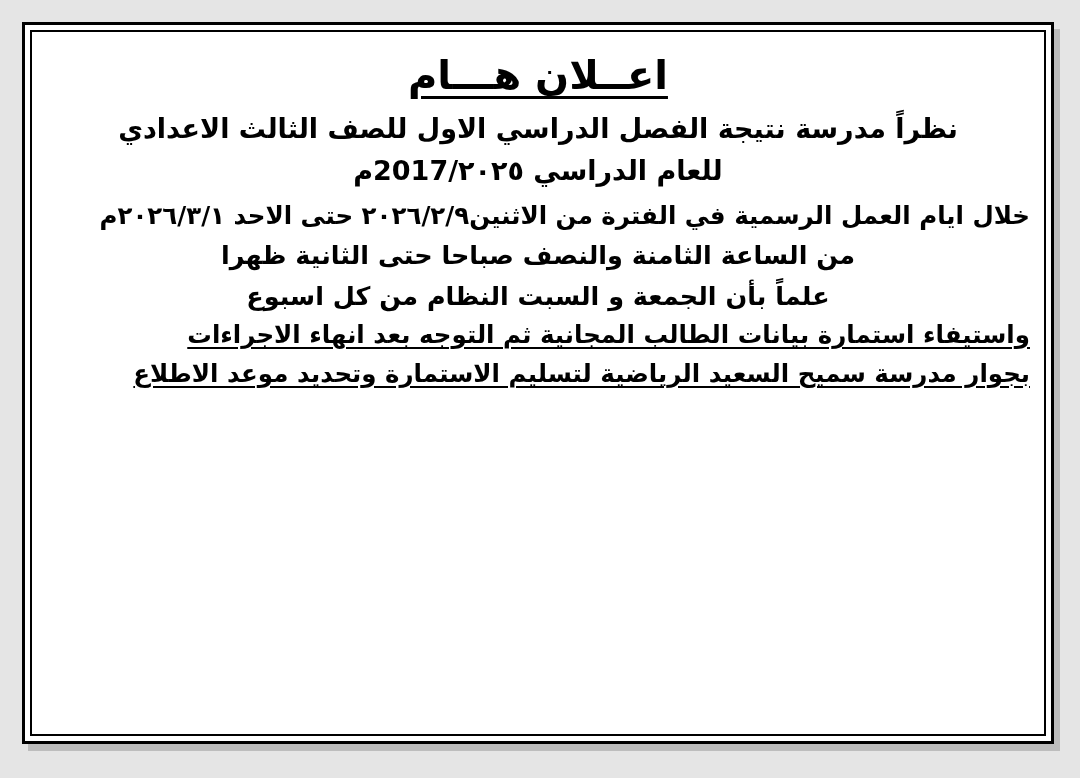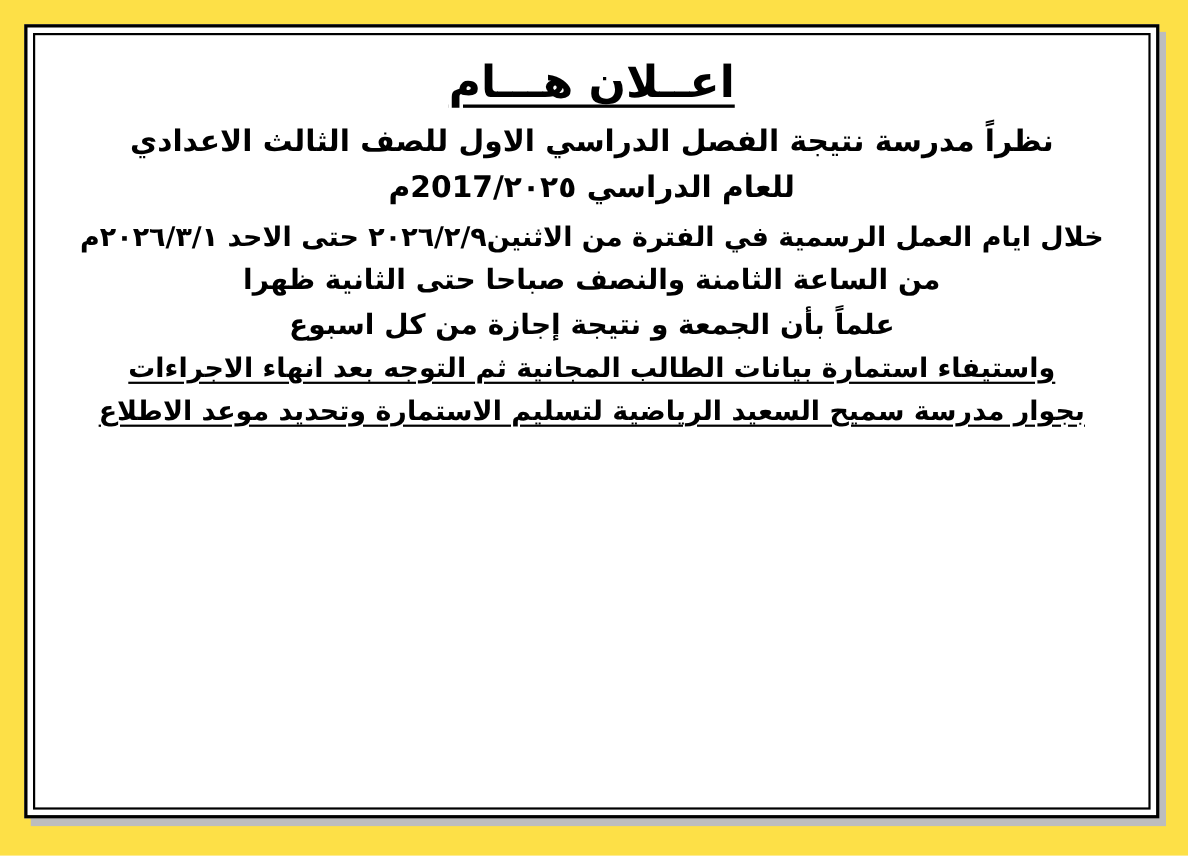--- a/index.html
+++ b/index.html
@@ -10,21 +10,21 @@
   body {
     width: 1080px;
     height: 778px;
     font-family: "DejaVu Sans", "Liberation Sans", sans-serif;
     overflow: hidden;
   }
   .page {
     position: relative;
     width: 1080px;
     height: 778px;
-    background: #fde047;
+    background: #e5e5e5;
     box-sizing: border-box;
     padding: 22px 26px 34px 22px;
     margin-left: 20px;
   }
   .outer-frame {
     position: relative;
     width: 100%;
     height: 100%;
     border: 3px solid #000000;
     box-sizing: border-box;
@@ -64,20 +64,21 @@
     line-height: 1.42;
     margin: 2px 0;
     width: 100%;
     white-space: nowrap;
   }
   .line.small {
     font-size: 25.5px;
   }
   .line.tight {
     font-size: 24.5px;
+    text-align: right;
   }
   .u {
     text-decoration: underline;
     text-underline-offset: 4px;
     text-decoration-thickness: 2px;
   }
   .spacer-sm { height: 4px; }
 </style>
 </head>
 <body>
@@ -86,19 +87,19 @@
   <div class="outer-frame">
     <div class="inner-frame">
 
       <div class="doc-title">اعــلان هـــام</div>
 
       <div class="line">نظراً مدرسة نتيجة الفصل الدراسي الاول للصف الثالث الاعدادي</div>
       <div class="line">للعام الدراسي 2017/٢٠٢٥م</div>
       <div class="spacer-sm"></div>
       <div class="line tight">خلال ايام العمل الرسمية في الفترة من الاثنين٢٠٢٦/٢/٩ حتى الاحد ٢٠٢٦/٣/١م</div>
       <div class="line small">من الساعة الثامنة والنصف صباحا حتى الثانية ظهرا</div>
-      <div class="line small">علماً بأن الجمعة و نتيجة إجازة من كل اسبوع</div>
+      <div class="line small">علماً بأن الجمعة و السبت النظام من كل اسبوع</div>
       <div class="line tight u">واستيفاء استمارة بيانات الطالب المجانية ثم التوجه بعد انهاء الاجراءات</div>
       <div class="line tight u">بجوار مدرسة سميح السعيد الرياضية لتسليم الاستمارة وتحديد موعد الاطلاع</div>
 
     </div>
   </div>
 </div>
 
 </body></html>

